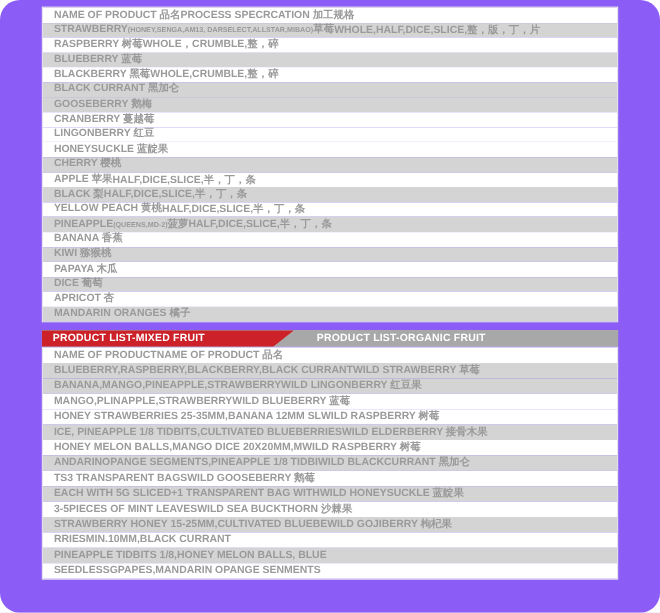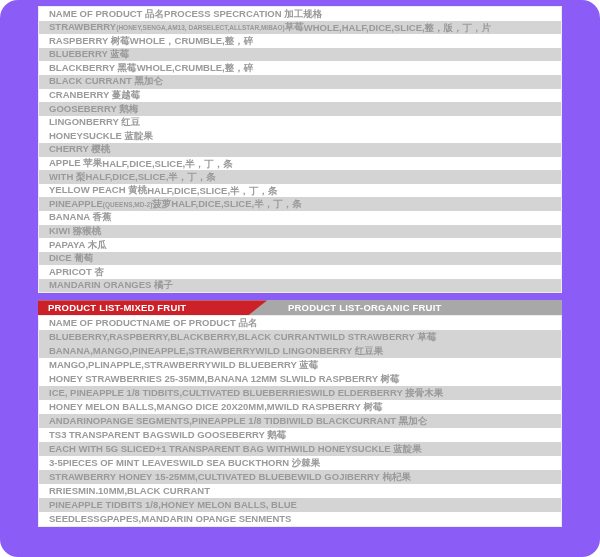--- a/index.html
+++ b/index.html
@@ -70,32 +70,32 @@
     <span class="cell-right">WHOLE,CRUMBLE,整，碎</span>
     <span class="spacer"></span>
   </div>
 
   <div class="row gray">
     <span class="cell-left"><span class="en">BLACK CURRANT 黑加仑</span><span class="small"></span><span class="cn"></span></span>
     <span class="cell-right"></span>
     <span class="spacer"></span>
   </div>
 
+  <div class="row gray">
+    <span class="cell-left"><span class="en">GOOSEBERRY 鹅梅</span><span class="small"></span><span class="cn"></span></span>
+    <span class="cell-right"></span>
+    <span class="spacer"></span>
+  </div>
+
   <div class="row">
     <span class="cell-left"><span class="en">CRANBERRY 蔓越莓</span><span class="small"></span><span class="cn"></span></span>
     <span class="cell-right"></span>
     <span class="spacer"></span>
   </div>
 
-  <div class="row gray">
-    <span class="cell-left"><span class="en">GOOSEBERRY 鹅梅</span><span class="small"></span><span class="cn"></span></span>
-    <span class="cell-right"></span>
-    <span class="spacer"></span>
-  </div>
-
   <div class="row">
     <span class="cell-left"><span class="en">LINGONBERRY 红豆</span><span class="small"></span><span class="cn"></span></span>
     <span class="cell-right"></span>
     <span class="spacer"></span>
   </div>
 
 
   <div class="row">
     <span class="cell-left"><span class="en">HONEYSUCKLE 蓝靛果</span><span class="small"></span><span class="cn"></span></span>
     <span class="cell-right"></span>
@@ -108,21 +108,21 @@
     <span class="spacer"></span>
   </div>
 
   <div class="row">
     <span class="cell-left"><span class="en">APPLE 苹果</span><span class="small"></span><span class="cn"></span></span>
     <span class="cell-right">HALF,DICE,SLICE,半，丁，条</span>
     <span class="spacer"></span>
   </div>
 
   <div class="row gray">
-    <span class="cell-left"><span class="en">WITH 梨</span><span class="small"></span><span class="cn"></span></span>
+    <span class="cell-left"><span class="en">BLACK 梨</span><span class="small"></span><span class="cn"></span></span>
     <span class="cell-right">HALF,DICE,SLICE,半，丁，条</span>
     <span class="spacer"></span>
   </div>
 
   <div class="row">
     <span class="cell-left"><span class="en">YELLOW PEACH 黄桃</span><span class="small"></span><span class="cn"></span></span>
     <span class="cell-right">HALF,DICE,SLICE,半，丁，条</span>
     <span class="spacer"></span>
   </div>
 

